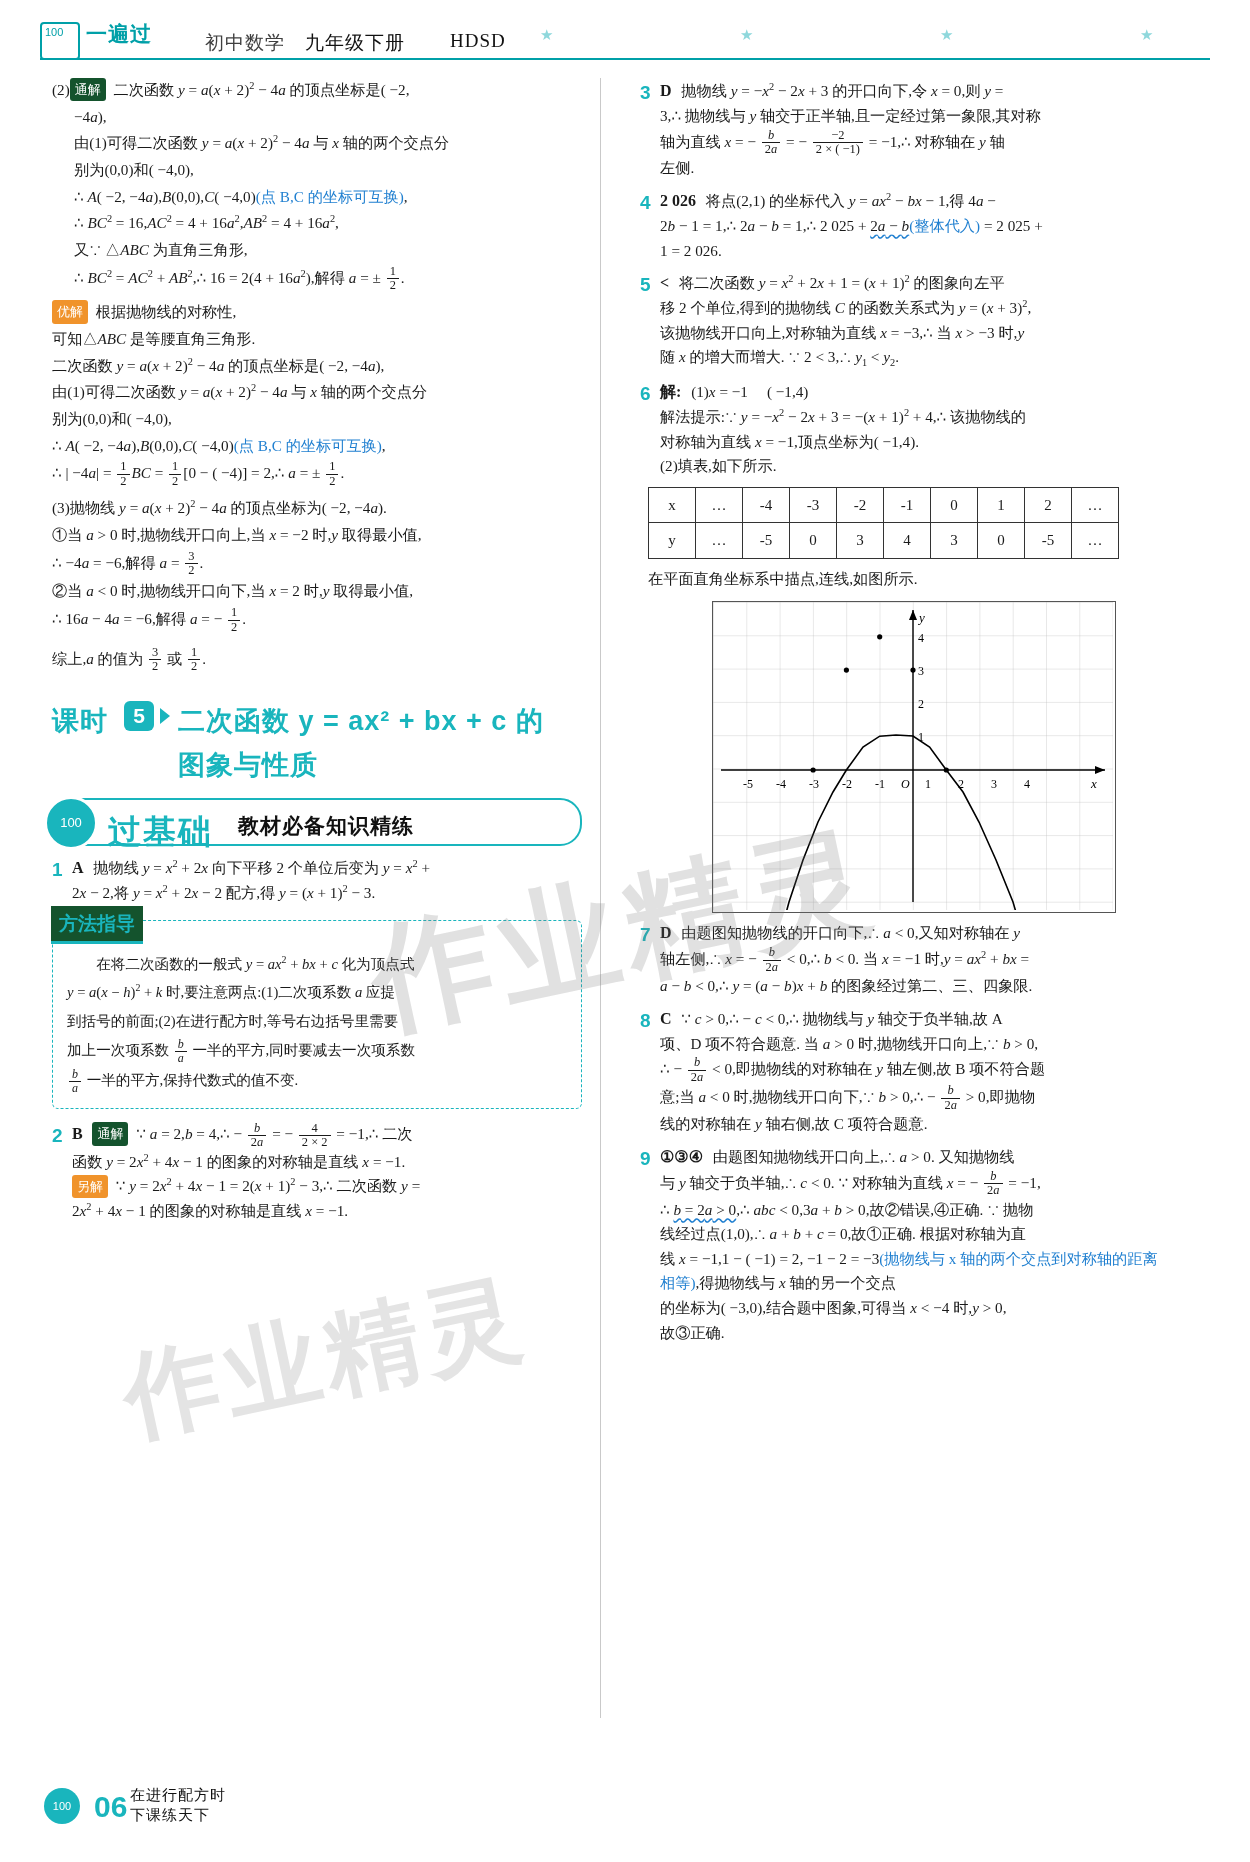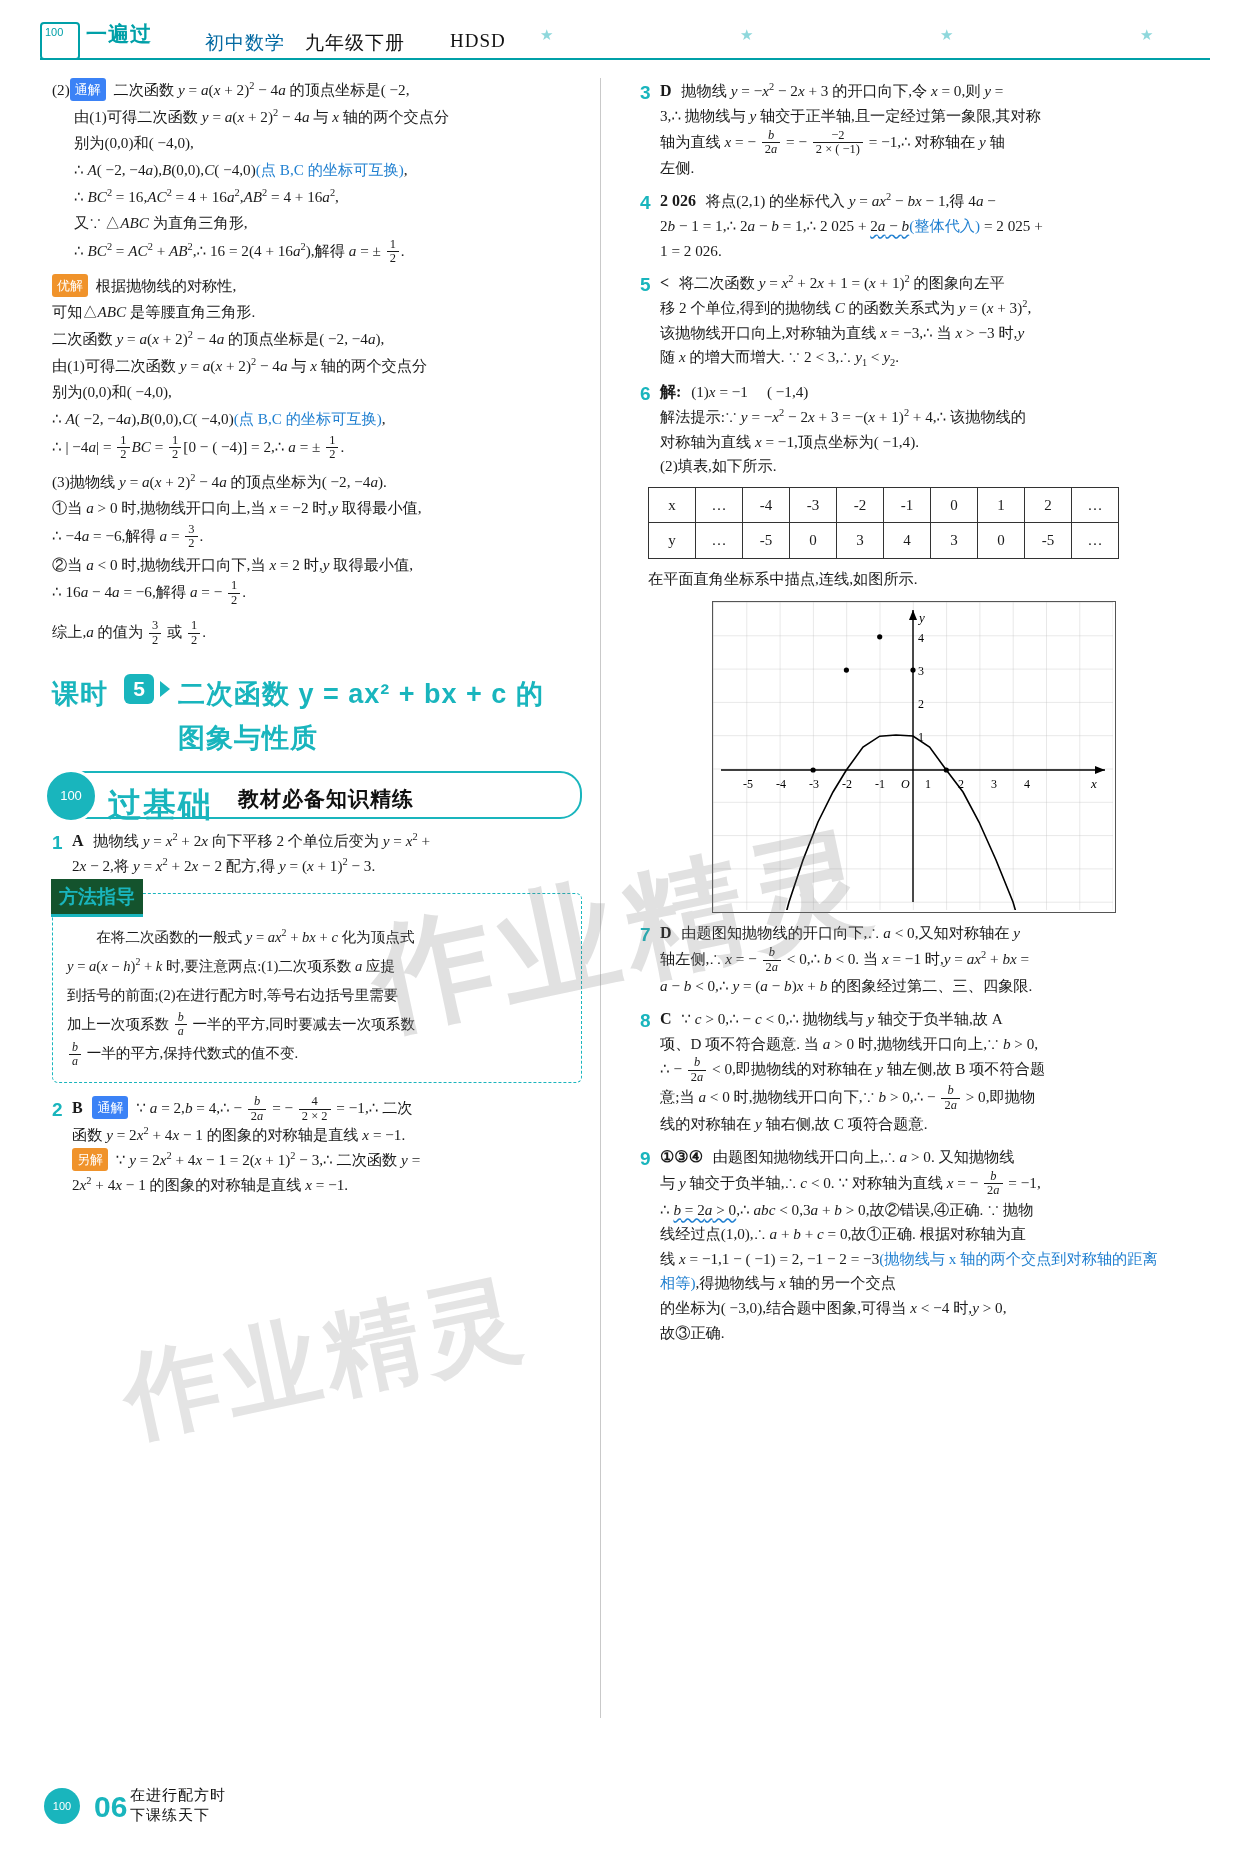--- a/index.html
+++ b/index.html
@@ -26,21 +26,21 @@
   }
   .hdr-logo .glyph{
     position:absolute;left:3px;top:2px;font-size:11px;color:#00a0a8;
     font-family:"Liberation Sans",sans-serif;
   }
   .hdr-title{
     position:absolute;left:46px;top:-2px;font-size:21px;color:#00a0a8;
     font-weight:bold;letter-spacing:1px;
   }
   .hdr-sub{
-    position:absolute;left:165px;top:8px;font-size:19px;color:#0369a1;
+    position:absolute;left:165px;top:8px;font-size:19px;color:#404040;
     letter-spacing:1px;
   }
   .hdr-grade{
     position:absolute;left:265px;top:8px;font-size:19px;color:#111;
     letter-spacing:1px;
   }
   .hdr-code{
     position:absolute;left:410px;top:8px;font-size:19px;color:#111;
     letter-spacing:1px;
   }
@@ -69,21 +69,21 @@
   .frac{
     display:inline-block;vertical-align:-0.55em;text-align:center;
     font-size:0.82em;line-height:1.08;margin:0 2px;
   }
   .frac .num{display:block;border-bottom:1px solid #1a1a1a;padding:0 3px;}
   .frac .den{display:block;padding:0 3px;}
   sup{font-size:0.68em;vertical-align:super;}
   sub{font-size:0.68em;vertical-align:sub;}
   
   .tag{
-    display:inline-block;background:#3b82f6;color:#fff;font-size:13px;
+    display:inline-block;background:#14532d;color:#fff;font-size:13px;
     padding:1px 5px;border-radius:3px;margin-right:4px;
     font-family:"Liberation Sans",sans-serif;vertical-align:1px;
   }
   .tag-orange{background:#f0932b;}
   .blue-note{color:#1f7fd0;}
   .wavy{
     text-decoration:underline;
     text-decoration-style:wavy;
     text-decoration-color:#1f7fd0;
     text-underline-offset:3px;
@@ -231,20 +231,21 @@
 
   <div class="divider"></div>
 
   <div class="col col-left">
 
     <div>
       <p class="ind">
         (2)<span class="tag">通解</span>
         二次函数 <i>y</i> = <i>a</i>(<i>x</i> + 2)<sup>2</sup> − 4<i>a</i> 的顶点坐标是( −2,
       </p>
+      <p class="i1">−4<i>a</i>),</p>
       <p class="i1">由(1)可得二次函数 <i>y</i> = <i>a</i>(<i>x</i> + 2)<sup>2</sup> − 4<i>a</i> 与 <i>x</i> 轴的两个交点分</p>
       <p class="i1">别为(0,0)和( −4,0),</p>
       <p class="i1">∴ <i>A</i>( −2, −4<i>a</i>),<i>B</i>(0,0),<i>C</i>( −4,0)<span class="blue-note">(点 B,C 的坐标可互换)</span>,</p>
       <p class="i1">∴ <i>BC</i><sup>2</sup> = 16,<i>AC</i><sup>2</sup> = 4 + 16<i>a</i><sup>2</sup>,<i>AB</i><sup>2</sup> = 4 + 16<i>a</i><sup>2</sup>,</p>
       <p class="i1">又∵ △<i>ABC</i> 为直角三角形,</p>
       <p class="i1">∴ <i>BC</i><sup>2</sup> = <i>AC</i><sup>2</sup> + <i>AB</i><sup>2</sup>,∴ 16 = 2(4 + 16<i>a</i><sup>2</sup>),解得 <i>a</i> = ± <span class="frac"><span class="num">1</span><span class="den">2</span></span>.</p>
     </div>
 
     <div style="margin-top:8px">
       <p class="ind">

